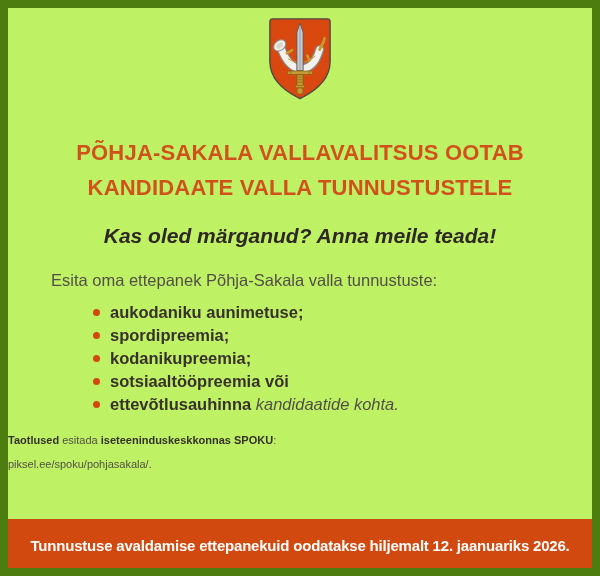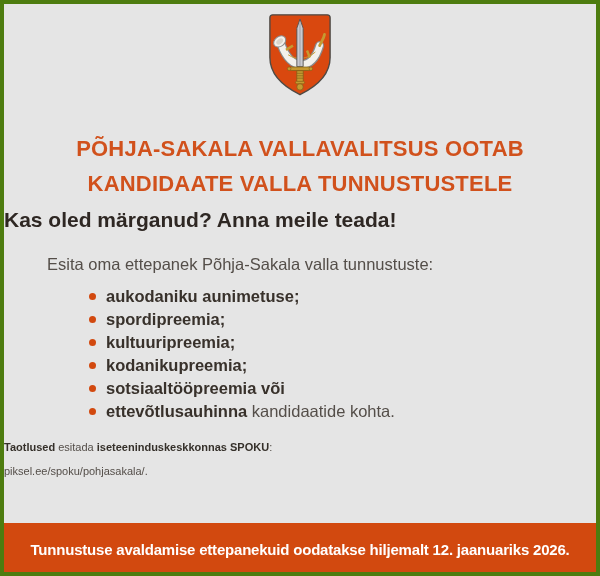--- a/index.html
+++ b/index.html
@@ -1,40 +1,42 @@
 <!DOCTYPE html>
 <html><head>
 <meta charset="utf-8">
 <style>
   html,body{margin:0;padding:0;background:#ffffff;}
   .poster{
     position:relative;
     width:600px;height:576px;
     box-sizing:border-box;
-    border:4px solid #4d7c0f;
-    background:#e5e5e5;
+    border:8px solid #4d7c0f;
+    background:#bef264;
     font-family:"Liberation Sans", sans-serif;
     overflow:hidden;
   }
   .crest{display:block;margin:8px auto 0;width:70px;height:96px;}
   .title{
     margin:23px auto 0;
     text-align:center;
     color:#d1511c;
     font-size:22px;
     font-weight:bold;
     line-height:35px;
     letter-spacing:.2px;
   }
   .subtitle{
-    margin:6px auto 0;
+    margin:18px auto 0;
+    text-align:center;
     color:#2e2723;
     font-size:21px;
     font-weight:bold;
     line-height:26px;
+    font-style:italic;
   }
   .intro{
     margin:21px 0 11px 43px;
     color:#544e49;
     font-size:16.5px;
     line-height:20px;
   }
   ul.awards{
     margin:7px 0 0 0;
     padding:0 0 0 74px;
@@ -49,21 +51,21 @@
     margin-left:28px;
   }
   ul.awards li::before{
     content:"";
     position:absolute;
     left:-17px;top:8px;
     width:7px;height:7px;
     border-radius:50%;
     background:#d2490f;
   }
-  ul.awards li .rest{font-weight:normal;color:#544e49;}
+  ul.awards li .rest{font-weight:normal;color:#544e49;font-style:italic;}
   .apply{
     margin-top:13px;
     text-align:left;
     font-size:11px;
     line-height:23.5px;
     color:#544e49;
   }
   .apply b{color:#35302a;}
   .footer-bar{
     position:absolute;
@@ -119,21 +121,20 @@
     <div>KANDIDAATE VALLA TUNNUSTUSTELE</div>
   </div>
 
   <div class="subtitle">Kas oled märganud? Anna meile teada!</div>
 
   <div class="intro">Esita oma ettepanek Põhja-Sakala valla tunnustuste:</div>
 
   <ul class="awards">
     <li><span>aukodaniku aunimetuse;</span><span class="rest"></span></li>
     <li><span>spordipreemia;</span><span class="rest"></span></li>
-    <li><span>kultuuripreemia;</span><span class="rest"></span></li>
     <li><span>kodanikupreemia;</span><span class="rest"></span></li>
     <li><span>sotsiaaltööpreemia või</span><span class="rest"></span></li>
     <li><span>ettevõtlusauhinna</span><span class="rest"> kandidaatide kohta.</span></li>
   </ul>
 
   <div class="apply">
     <div><b>Taotlused</b><span> esitada </span><b>iseteeninduskeskkonnas SPOKU</b><span>:</span></div>
     <div>piksel.ee/spoku/pohjasakala/.</div>
   </div>
 

